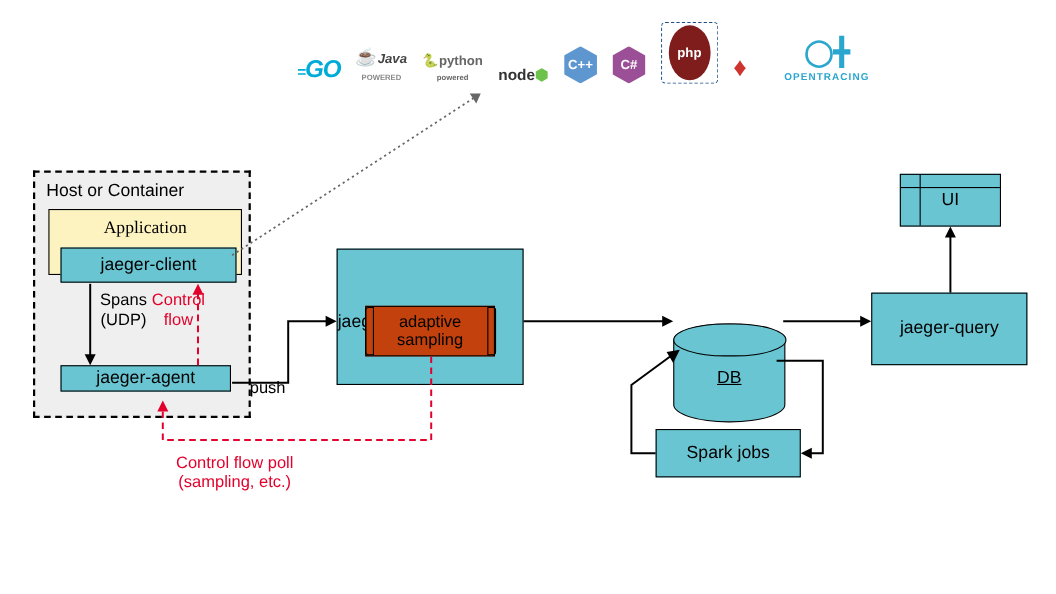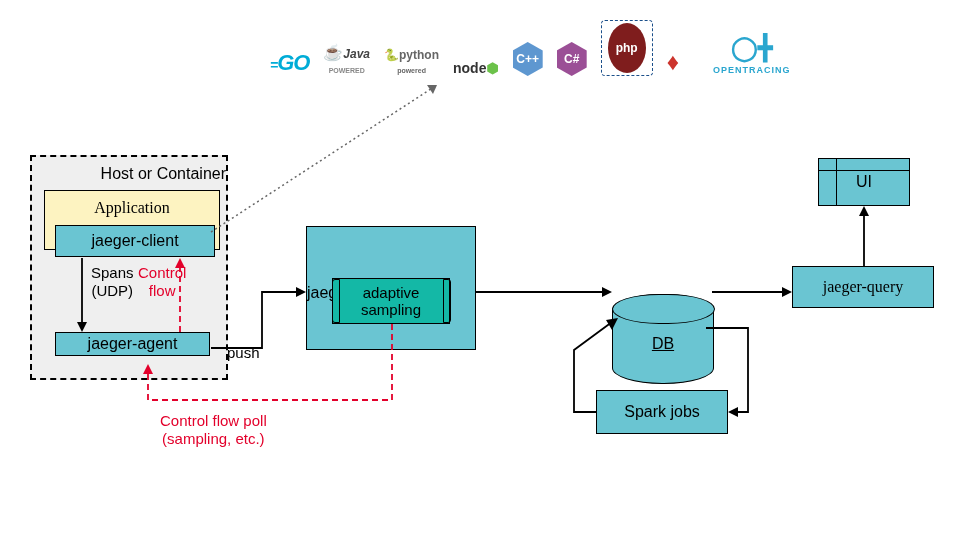--- a/index.html
+++ b/index.html
@@ -33,21 +33,21 @@
   }
   .host-box {
     border: 2px dashed #000;
     background: #efefef;
     box-sizing: border-box;
     padding: 8px 0 0 10px;
     font-size: 16px;
   }
   .inner-card {
     border: 1.5px solid #000;
-    background: #14b8a6;
+    background: #c2410c;
     box-sizing: border-box;
     position: relative;
   }
   .inner-card::before, .inner-card::after {
     content: '';
     position: absolute;
     top: 0; bottom: 0;
     width: 8px;
     border: 1.5px solid #000;
     box-sizing: border-box;
@@ -109,21 +109,21 @@
   <span class="lang php-box" style="color:#333;">
     <span style="display:inline-block; background:#7f1d1d; color:#fff; border-radius:50%/50%; padding:18px 8px; ">php</span>
   </span>
   <span class="lang" style="color:#cc342d; font-size:24px;">♦</span>
   <span class="lang" style="color:#2aa6cf; margin-left:20px;">
     <span style="font-size:24px; display:block;">◯╋</span>
     <span style="font-size:9px; letter-spacing:1px;">OPENTRACING</span>
   </span>
 </div>
 
-<div class="abs host-box" style="left:30px; top:155px; width:198px; height:225px;text-align:right;">
+<div class="abs host-box" style="left:30px; top:155px; width:198px; height:225px;">
   <div>Host or Container</div>
 </div>
 
 <div class="abs app-box" style="left:44px; top:190px; width:176px; height:60px;">
   <div>Application</div>
 </div>
 
 <div class="abs box" style="left:55px; top:225px; width:160px; height:32px;">
   <span>jaeger-client</span>
 </div>
@@ -141,21 +141,21 @@
 </div>
 
 <div class="abs db-cyl" style="left:612px; top:248px;">
   <span style="position:relative; z-index:1; margin-top:10px;text-decoration:underline;">DB</span>
 </div>
 
 <div class="abs box" style="left:596px; top:390px; width:132px; height:44px;">
   <span>Spark jobs</span>
 </div>
 
-<div class="abs box" style="left:792px; top:266px; width:142px; height:42px;font-family:Liberation Serif, serif;">
+<div class="abs box" style="left:792px; top:266px; width:142px; height:66px;">
   <span>jaeger-query</span>
 </div>
 
 <div class="abs box" style="left:818px; top:158px; width:92px; height:48px;justify-content:center;">
   <span>UI</span>
 </div>
 
 <div class="abs" style="left:819px; top:170px; width:90px; height:0; border-top:1.5px solid #000;"></div>
 <div class="abs" style="left:836px; top:159px; width:0; height:46px; border-left:1.5px solid #000;"></div>
 

